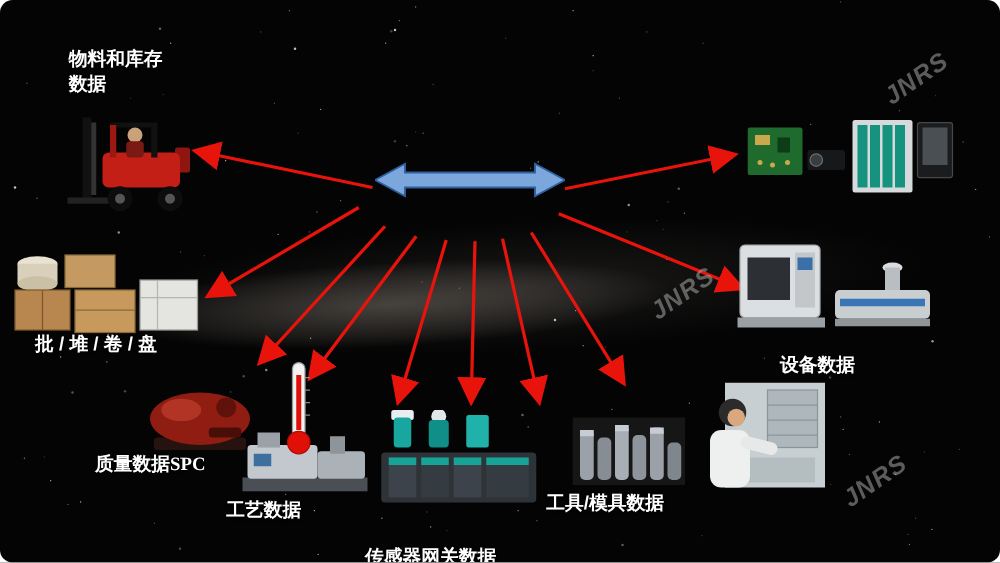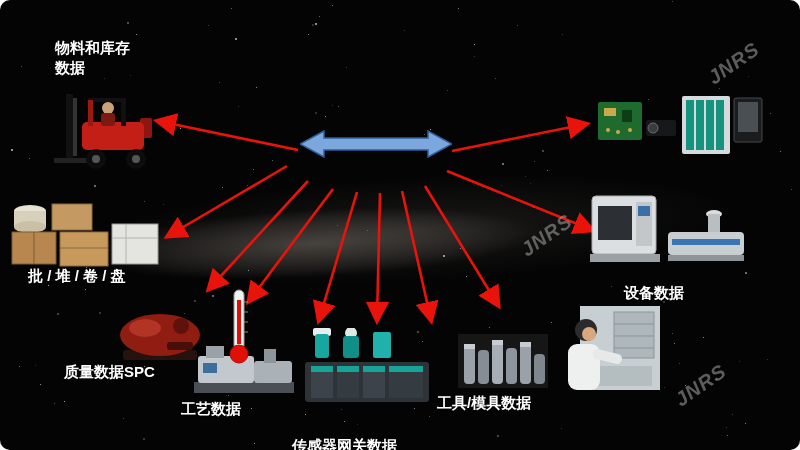--- a/index.html
+++ b/index.html
@@ -374,21 +374,21 @@
 
   <div class="lbl" style="left:55px;top:38px;">
     <div>物料和库存</div>
     <div>数据</div>
   </div>
 
   <div class="lbl" style="left:28px;top:266px;">
     <div>批 / 堆 / 卷 / 盘</div>
   </div>
 
-  <div class="lbl" style="left:64px;top:362px;">质量数据SPC</div>
+  <div class="lbl" style="left:76px;top:362px;font-family:Liberation Serif, serif;">质量数据SPC</div>
   <div class="lbl" style="left:181px;top:399px;">工艺数据</div>
   <div class="lbl" style="left:292px;top:414px;margin-top:22px;">传感器网关数据</div>
   <div class="lbl" style="left:437px;top:393px;">工具/模具数据</div>
   <div class="lbl" style="left:624px;top:283px;">设备数据</div>
 
   <div class="wm wm1">JNRS</div>
   <div class="wm wm2">JNRS</div>
   <div class="wm wm3">JNRS</div>
 
 </div>

